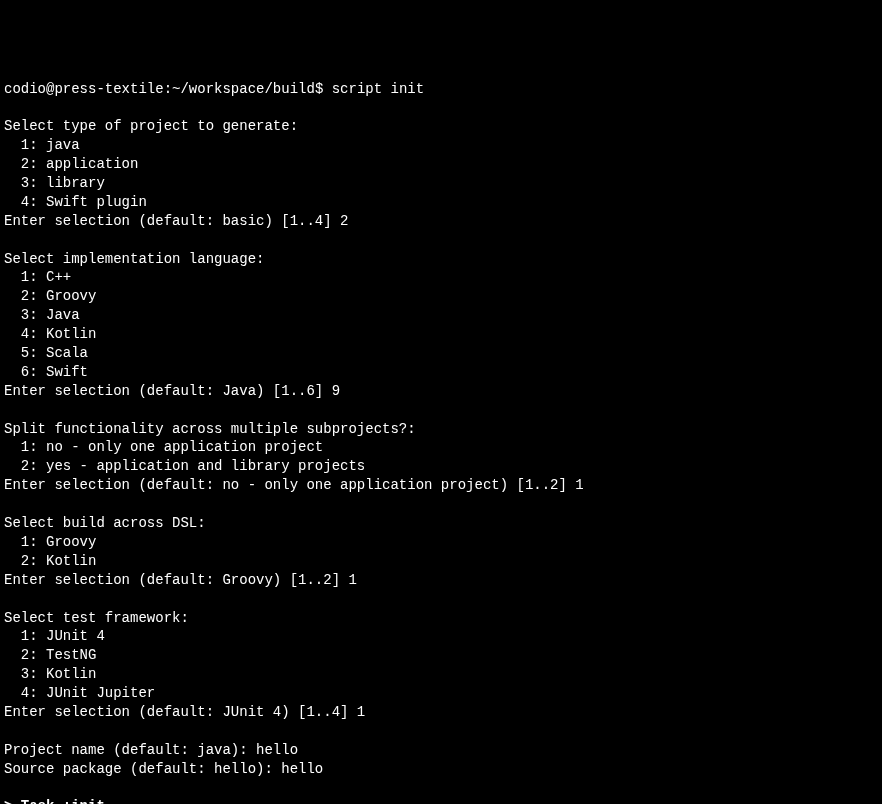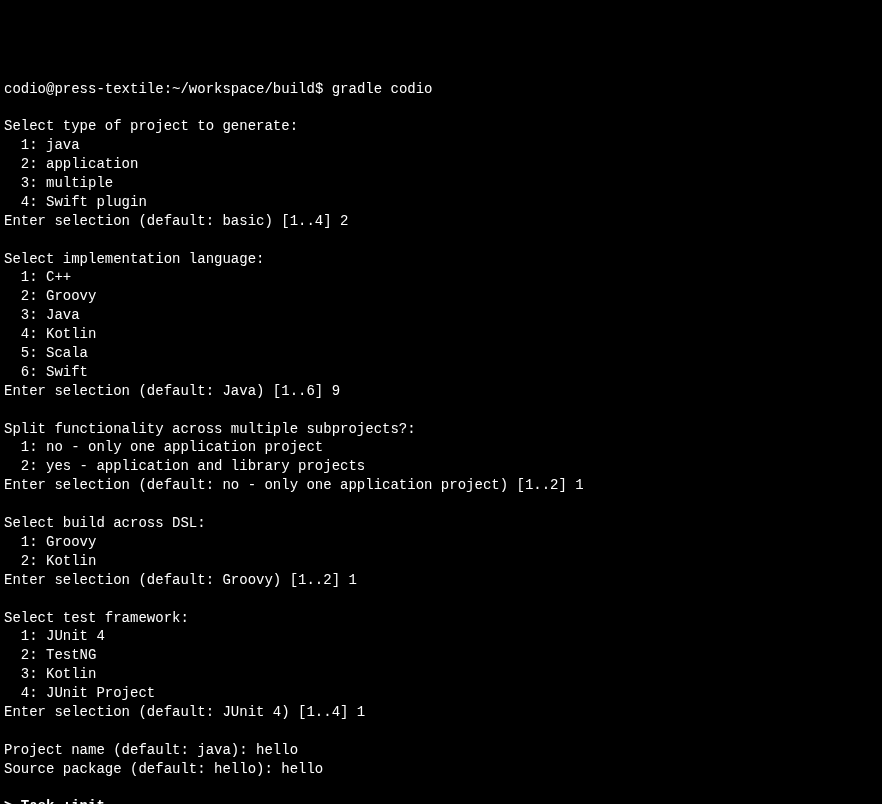--- a/index.html
+++ b/index.html
@@ -24,26 +24,26 @@
     }
     .bold {
       font-weight: bold;
     }
   </style>
 </head>
 <body>
 
 
 
-<div class="terminal"><span><span>codio@press-textile</span>:<span>~/workspace/build</span><span>$</span> <span>gradle codio</span></span>
+<div class="terminal"><span><span>codio@press-textile</span>:<span>~/workspace/build</span><span>$</span> <span>script init</span></span>
 
 <span>Select type of project to generate:</span>
 <span>  1: java</span>
 <span>  2: application</span>
-<span>  3: multiple</span>
+<span>  3: library</span>
 <span>  4: Swift plugin</span>
 <span>Enter selection (default: basic) [1..4] 2</span>
 
 <span>Select implementation language:</span>
 <span>  1: C++</span>
 <span>  2: Groovy</span>
 <span>  3: Java</span>
 <span>  4: Kotlin</span>
 <span>  5: Scala</span>
 <span>  6: Swift</span>
@@ -56,21 +56,21 @@
 
 <span>Select build across DSL:</span>
 <span>  1: Groovy</span>
 <span>  2: Kotlin</span>
 <span>Enter selection (default: Groovy) [1..2] 1</span>
 
 <span>Select test framework:</span>
 <span>  1: JUnit 4</span>
 <span>  2: TestNG</span>
 <span>  3: Kotlin</span>
-<span>  4: JUnit Project</span>
+<span>  4: JUnit Jupiter</span>
 <span>Enter selection (default: JUnit 4) [1..4] 1</span>
 
 <span>Project name (default: java): hello</span>
 <span>Source package (default: hello): hello</span>
 
 <span class="bold">&gt; Task :init</span>
 
 
 
 

